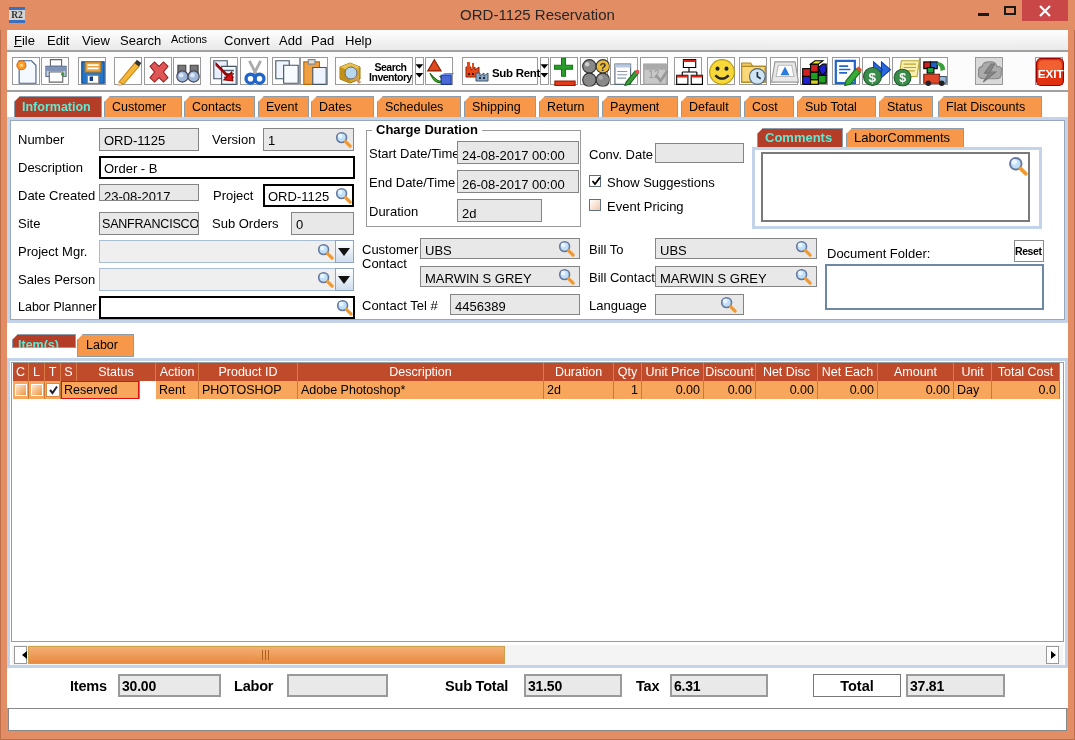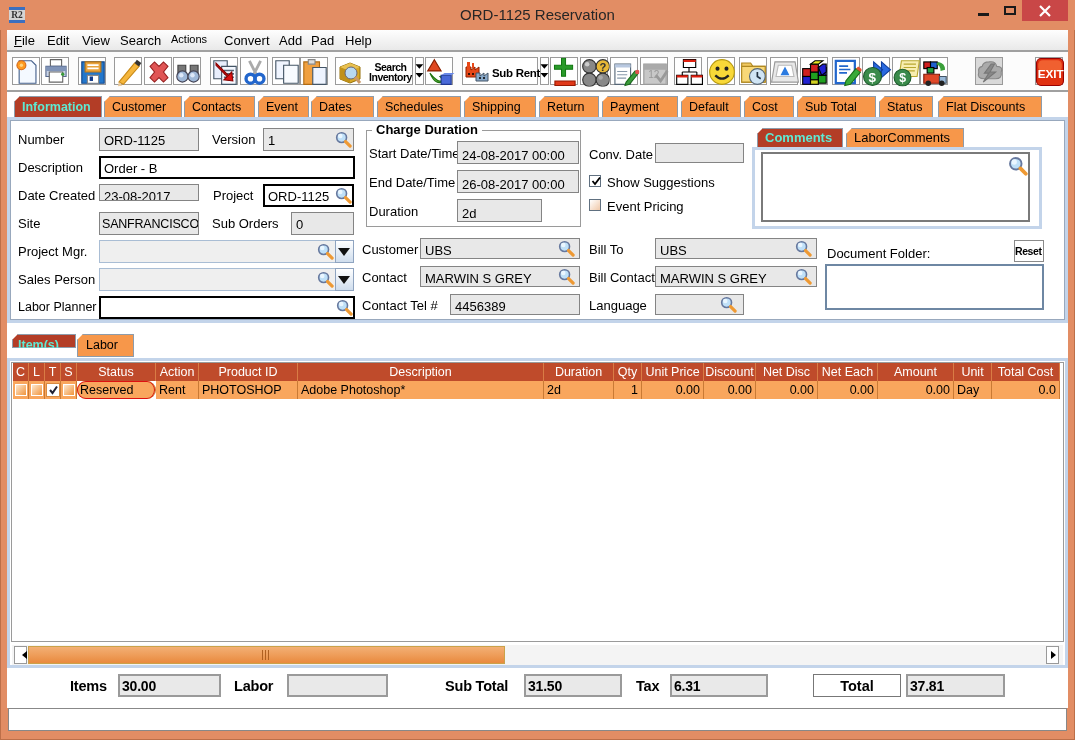--- a/index.html
+++ b/index.html
@@ -344,21 +344,21 @@
 <div class="abs" style="left:589px;top:175px;width:12px;height:12px;background:#fff;border:1px solid #607080"></div>
 <svg class="abs" style="left:590px;top:175px" width="12" height="12" viewBox="0 0 12 12">
     <path d="M2.5 6 L5 9 L10 2.5" stroke="#000" stroke-width="1.8" fill="none"></path>
   </svg>
 <div class="lbl" style="left:607px;top:175px">Show Suggestions</div>
 <div class="abs" style="left:589px;top:199px;width:12px;height:12px;background:linear-gradient(135deg,#fff,#f0c8a8);border:1px solid #607080"></div>
 <div class="lbl" style="left:607px;top:199px">Event Pricing</div>
 
 <div class="lbl" style="left:362px;top:242px">Customer</div>
 <div class="fld" style="left:420px;top:238px;width:160px;height:21px">UBS</div>
-<div class="lbl" style="left:362px;top:270px">Contact</div>
+<div class="lbl" style="left:362px;top:256px">Contact</div>
 <div class="fld" style="left:420px;top:266px;width:160px;height:21px">MARWIN S GREY</div>
 <div class="lbl" style="left:362px;top:298px">Contact Tel #</div>
 <div class="fld" style="left:450px;top:294px;width:130px;height:21px">4456389</div>
 <div class="lbl" style="left:589px;top:242px">Bill To</div>
 <div class="fld" style="left:655px;top:238px;width:162px;height:21px">UBS</div>
 <div class="lbl" style="left:589px;top:270px">Bill Contact</div>
 <div class="fld" style="left:655px;top:266px;width:162px;height:21px">MARWIN S GREY</div>
 <div class="lbl" style="left:589px;top:298px">Language</div>
 <div class="fld" style="left:655px;top:294px;width:89px;height:21px"></div>
 
@@ -404,21 +404,21 @@
     <div class="gc" style="left:32px;width:16px;">
       <div style="position:absolute;left:2px;top:3px;width:12px;height:12px;background:#fff;border:1px solid #fff;outline:1px solid #d88a40">
         <svg width="10" height="10" style="position:absolute;left:0;top:0">
           <path d="M2 5 l2.5 3 L9 1.5" stroke="#223" stroke-width="2" fill="none"></path>
         </svg>
       </div>
     </div>
     <div class="gc" style="left:48px;width:16px;">
       <div style="position:absolute;left:2px;top:3px;width:12px;height:12px;background:linear-gradient(135deg,#fde8d0,#f0943c);border:1px solid #fff"></div>
     </div>
-    <div class="gc" style="left:64px;width:79px;box-shadow:inset 0 0 0 1px #dd1111;border-radius:9px;">Reserved</div>
+    <div class="gc" style="left:48px;width:79px;box-shadow:inset 0 0 0 1px #dd1111;">Reserved</div>
     <div class="gc" style="left:143px;width:43px;">Rent</div>
     <div class="gc" style="left:186px;width:99px;">PHOTOSHOP</div>
     <div class="gc" style="left:285px;width:246px;">Adobe Photoshop*</div>
     <div class="gc" style="left:531px;width:70px;">2d</div>
     <div class="gc num" style="left:601px;width:28px;">1</div>
     <div class="gc num" style="left:629px;width:62px;">0.00</div>
     <div class="gc num" style="left:691px;width:52px;">0.00</div>
     <div class="gc num" style="left:743px;width:62px;">0.00</div>
     <div class="gc num" style="left:805px;width:60px;">0.00</div>
     <div class="gc num" style="left:865px;width:76px;">0.00</div>

